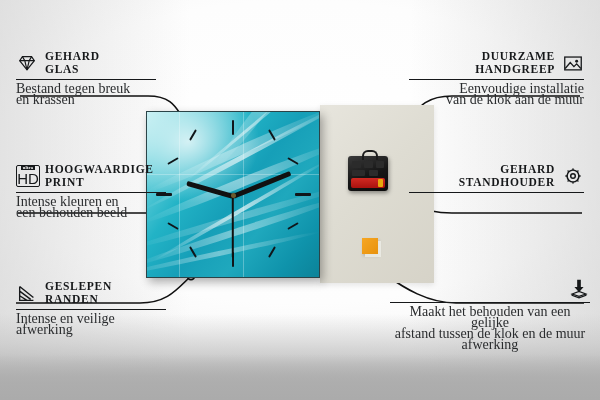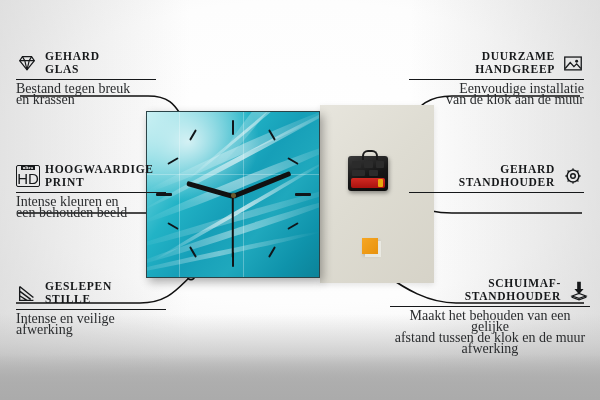--- a/index.html
+++ b/index.html
@@ -216,21 +216,21 @@
 
   <div class="callout left" style="left:16px;top:280px;width:150px;">
     <div class="c-head">
       <span class="ico">
         <svg viewBox="0 0 24 24" width="22" height="22" fill="none" stroke="#16181a" stroke-width="1.5">
           <path d="M4 5 L19 17 M4 10 L16 19 M4 15 L12 20 M4 5 V20 H19"></path>
         </svg>
       </span>
       <div class="c-titles">
         <div>GESLEPEN</div>
-        <div>STILLE</div>
+        <div>RANDEN</div>
       </div>
     </div>
     <div class="rule"></div>
     <div class="c-body">Intense en veilige afwerking</div>
   </div>
 
   <div class="callout right" style="right:16px;top:50px;width:175px;">
     <div class="c-head">
       <div class="c-titles">
         <div>DUURZAME</div>
@@ -264,24 +264,20 @@
           <circle cx="12" cy="12" r="6.4"></circle>
           <circle cx="12" cy="12" r="2.5"></circle>
         </svg>
       </span>
     </div>
     <div class="rule"></div>
   </div>
 
   <div class="callout right center" style="right:10px;top:277px;width:200px;">
     <div class="c-head">
-      <div class="c-titles">
-        <div>SCHUIMAF-</div>
-        <div>STANDHOUDER</div>
-      </div>
       <span class="ico">
         <svg viewBox="0 0 24 24" width="22" height="22" fill="none" stroke="#16181a" stroke-width="1.3">
           <path d="M10 3 H14 V11 H17 L12 16.5 L7 11 H10 Z" fill="#16181a" stroke="none"></path>
           <path d="M4.5 18.5 L12 15.8 L19.5 18.5 L12 21.2 Z"></path>
           <path d="M4.5 18.5 V20 L12 22.7 L19.5 20 V18.5"></path>
         </svg>
       </span>
     </div>
     <div class="rule"></div>
     <div class="c-body">Maakt het behouden van een gelijke

